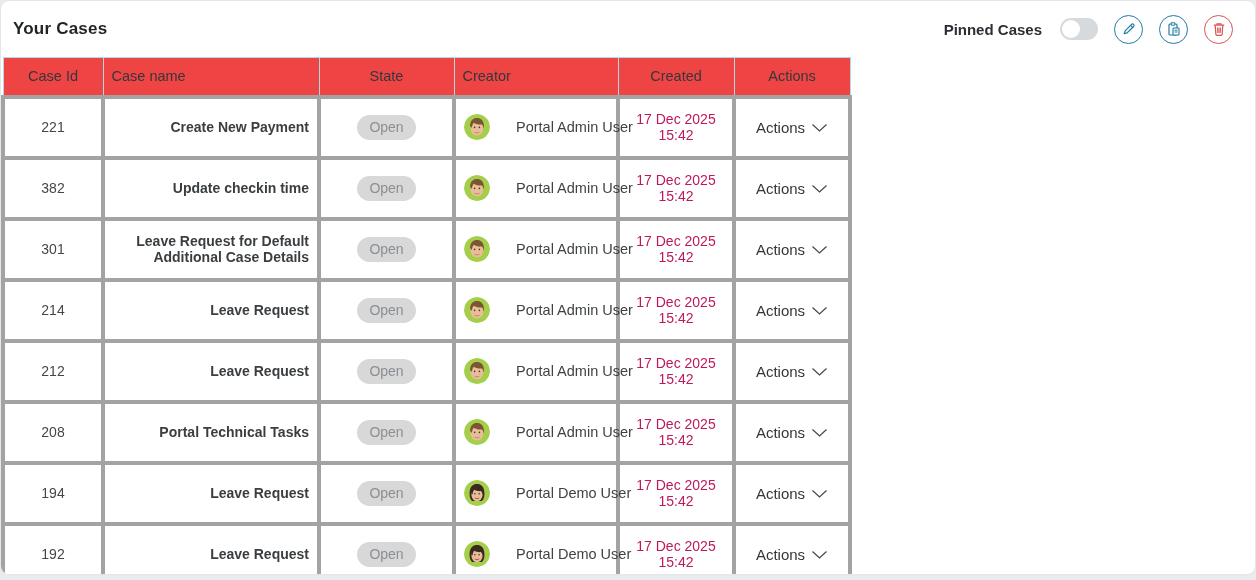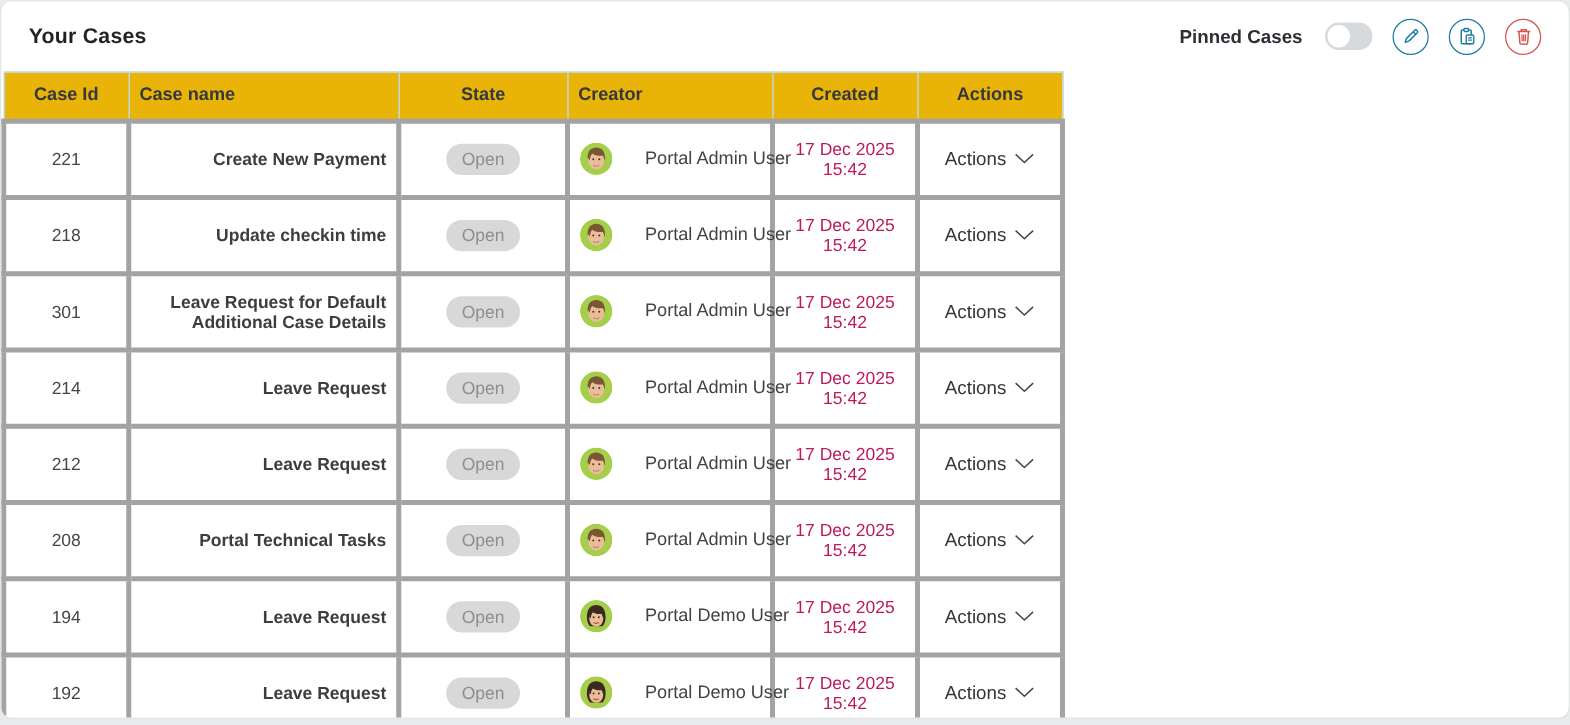--- a/index.html
+++ b/index.html
@@ -16,21 +16,21 @@
     background: #ffffff;
     border-radius: 8px;
     box-shadow: 0 0 2px rgba(0,0,0,0.08);
     overflow: hidden;
   }
   
   .topbar {
     height: 56px;
     display: flex;
     align-items: center;
-    padding: 0 22px 0 22px;
+    padding: 0 22px 0 12px;
   }
   .page-title {
     font-size: 17px;
     font-weight: 700;
     color: #1f2326;
     letter-spacing: 0.2px;
   }
   .topbar-right {
     margin-left: auto;
     display: flex;
@@ -82,25 +82,25 @@
   col.c-name    { width: 216px; }
   col.c-state   { width: 135px; }
   col.c-creator { width: 164px; }
   col.c-created { width: 116px; }
   col.c-actions { width: 116px; }
 
   thead th {
     height: 39px;
     border: 1px solid #b5d8e7;
     font-size: 14.5px;
-    font-weight: 700;
+    font-weight: 400;
     color: #33383c;
     text-align: center;
     padding: 0 8px;
-    background: #eab308;
+    background: #ef4444;
   }
   thead th.left { text-align: left; }
 
   tbody td {
     height: 61px;
     border: 4px solid #a3a3a3;
     font-size: 14px;
     color: #43474a;
     text-align: center;
     padding: 4px 8px;
@@ -250,21 +250,21 @@
         <span>
           <svg width="17" height="10" viewBox="0 0 17 10">
                   <polyline points="1.5,1.5 8.5,8 15.5,1.5" fill="none" stroke="#43474a" stroke-width="1.2"></polyline>
                 </svg>
         </span>
       </button>
     </td>
   </tr>
 
   <tr>
-    <td><span>218</span></td>
+    <td><span>382</span></td>
     <td class="col-name"><span>Update checkin time</span></td>
     <td><span class="badge">Open</span></td>
     <td class="col-creator">
       <span class="creator-wrap">
         <span class="avatar">
           <svg width="26" height="26" viewBox="0 0 26 26">
             <circle cx="13" cy="13" r="13" fill="#a5ce4b"></circle>
             <ellipse cx="13" cy="14.5" rx="6.4" ry="7" fill="#e9bd98"></ellipse>
             <path d="M6 12.5 c0-6 3-8.6 7-8.6 s7 2.6 7 8.6 c0 0.8-0.15 1.5-0.4 2 c-0.3-2.4-1-3.8-1.7-4.1 c-2.2 0.5-6.4-0.2-8.1-1.7 c-0.9 0.9-1.8 2.9-1.9 5.4 c-0.5-0.5-0.9-1-0.9-1.6z" fill="#7a5632"></path>
             <circle cx="10.6" cy="13.4" r="0.8" fill="#4a3526"></circle>

